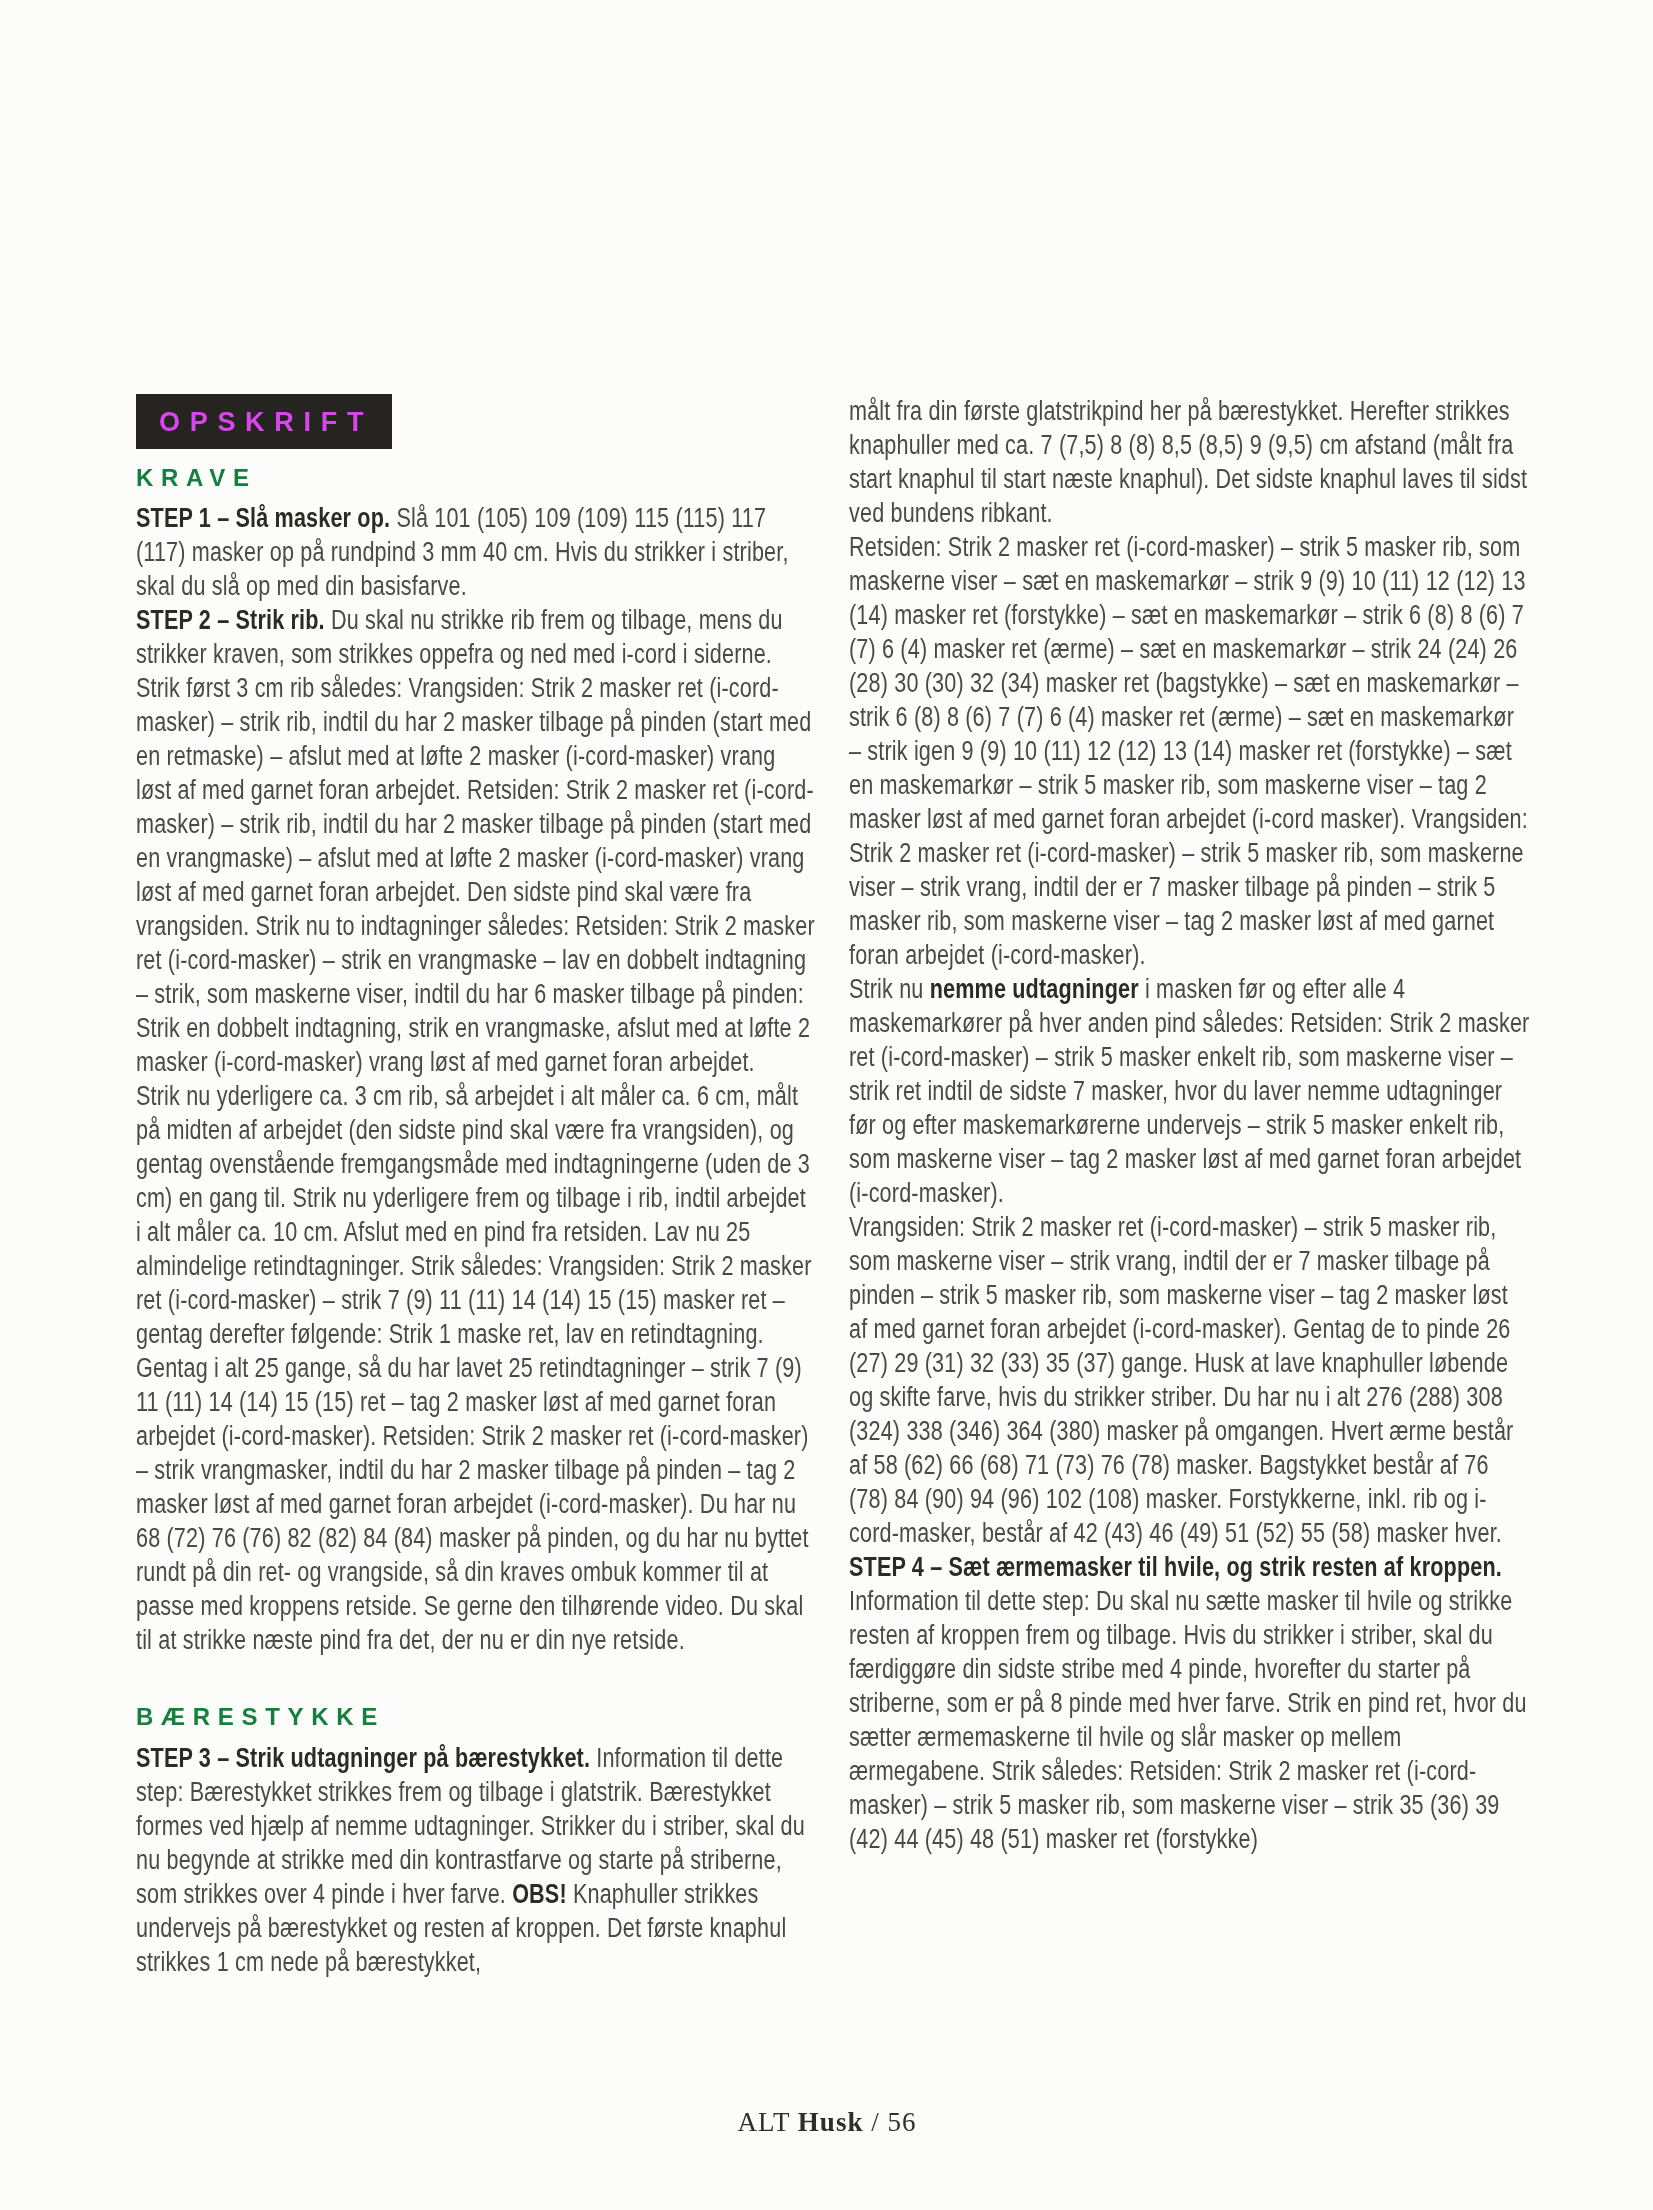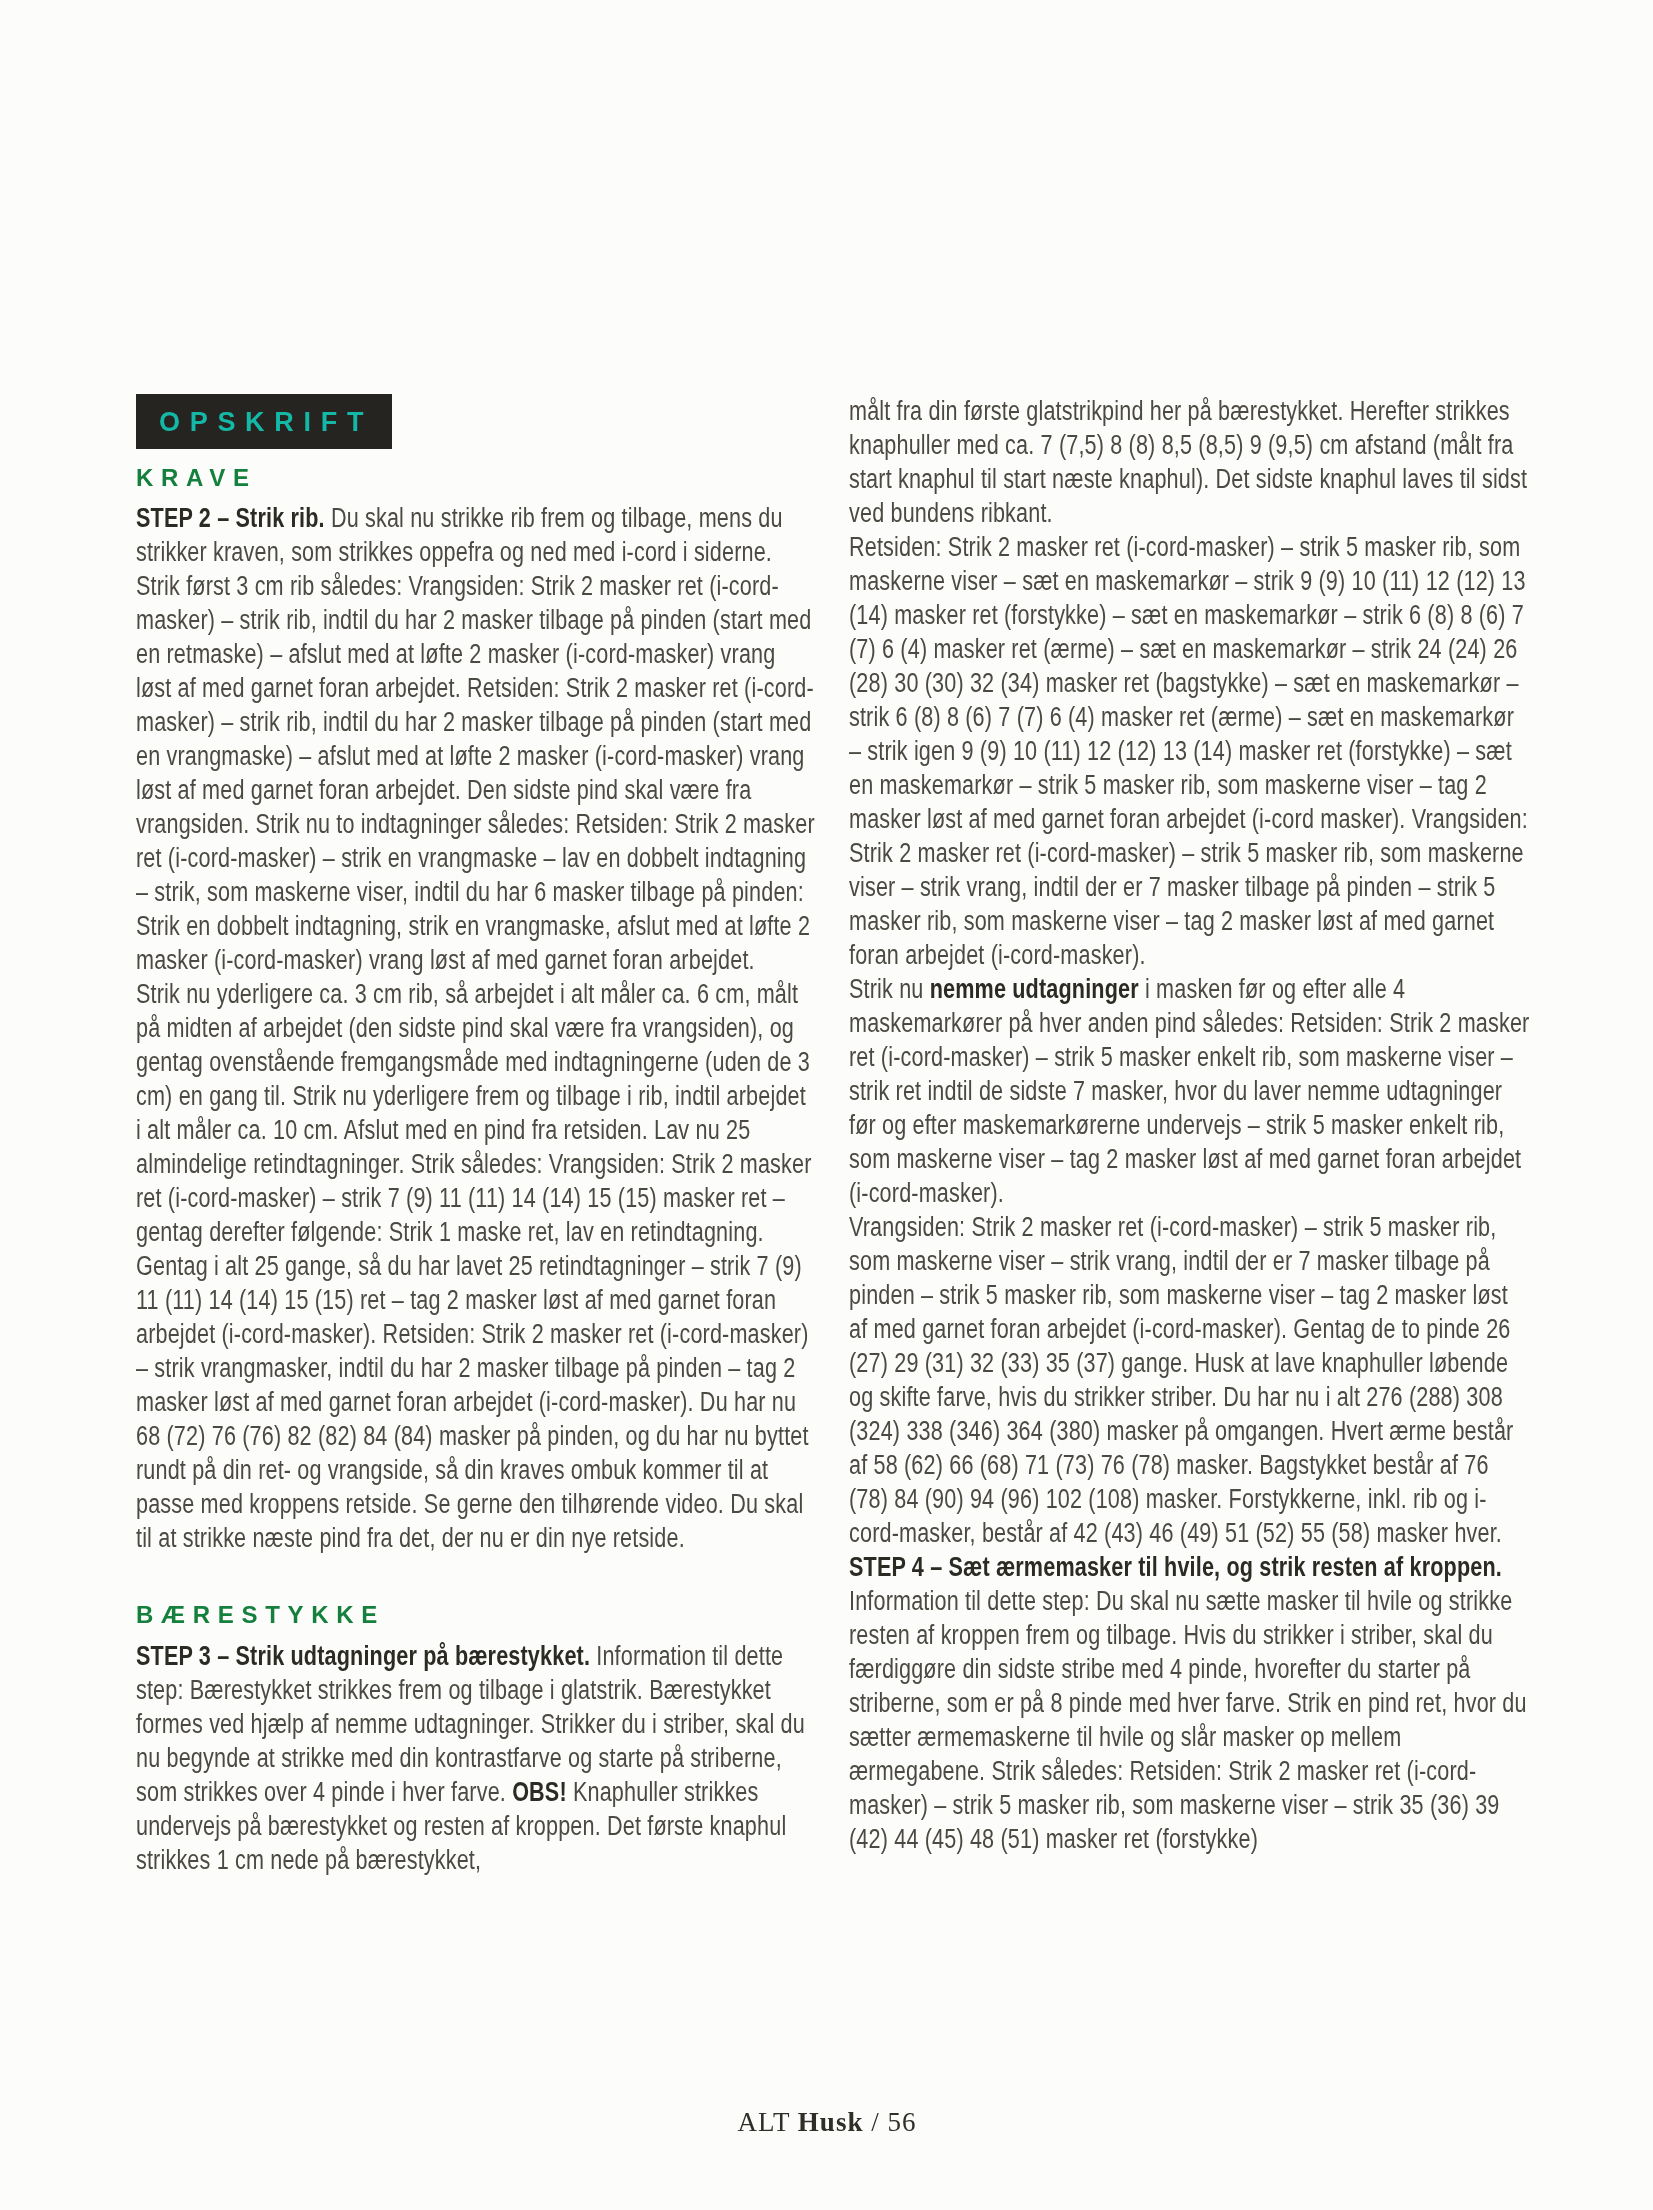--- a/index.html
+++ b/index.html
@@ -16,21 +16,21 @@
     width: 1393px;
     display: flex;
     gap: 32px;
   }
   .col { width: 681px; flex: 0 0 681px; }
 
   
   .label-box {
     display: inline-block;
     background: #262420;
-    color: #14b8a6;
+    color: #d946ef;
     font-weight: 700;
     font-size: 27px;
     letter-spacing: 9.7px;
     padding: 14.5px 19.3px 13.5px 23px;
     line-height: 1;
   }
 
   
   .heading {
     font-weight: 700;
@@ -66,20 +66,22 @@
     color: #302e28;
     letter-spacing: 1px;
   }
   footer .b { font-weight: 700; }
 </style>
 </head>
 <body>
 
 <main class="content">
   <section class="col" id="col-left"><div class="label-box">OPSKRIFT</div><h2 class="heading">KRAVE</h2><div class="para">
+        <div class="para-inner"><span class="b">STEP 1 – Slå masker op. </span><span>Slå 101 (105) 109 (109) 115 (115) 117 (117) masker op på rundpind 3 mm 40 cm. Hvis du strikker i striber, skal du slå op med din basisfarve.</span></div>
+      </div><div class="para">
         <div class="para-inner"><span class="b">STEP 2 – Strik rib. </span><span>Du skal nu strikke rib frem og tilbage, mens du strikker kraven, som strikkes oppefra og ned med i-cord i siderne. Strik først 3 cm rib således: Vrangsiden: Strik 2 masker ret (i-cord-masker) – strik rib, indtil du har 2 masker tilbage på pinden (start med en retmaske) – afslut med at løfte 2 masker (i-cord-masker) vrang løst af med garnet foran arbejdet. Retsiden: Strik 2 masker ret (i-cord-masker) – strik rib, indtil du har 2 masker tilbage på pinden (start med en vrangmaske) – afslut med at løfte 2 masker (i-cord-masker) vrang løst af med garnet foran arbejdet. Den sidste pind skal være fra vrangsiden. Strik nu to indtagninger således: Retsiden: Strik 2 masker ret (i-cord-masker) – strik en vrangmaske – lav en dobbelt indtagning – strik, som maskerne viser, indtil du har 6 masker tilbage på pinden: Strik en dobbelt indtagning, strik en vrangmaske, afslut med at løfte 2 masker (i-cord-masker) vrang løst af med garnet foran arbejdet.</span></div>
       </div><div class="para">
         <div class="para-inner"><span>Strik nu yderligere ca. 3 cm rib, så arbejdet i alt måler ca. 6 cm, målt på midten af arbejdet (den sidste pind skal være fra vrangsiden), og gentag ovenstående fremgangsmåde med indtagningerne (uden de 3 cm) en gang til. Strik nu yderligere frem og tilbage i rib, indtil arbejdet i alt måler ca. 10 cm. Afslut med en pind fra retsiden. Lav nu 25 almindelige retindtagninger. Strik således: Vrangsiden: Strik 2 masker ret (i-cord-masker) – strik 7 (9) 11 (11) 14 (14) 15 (15) masker ret – gentag derefter følgende: Strik 1 maske ret, lav en retindtagning. Gentag i alt 25 gange, så du har lavet 25 retindtagninger – strik 7 (9) 11 (11) 14 (14) 15 (15) ret – tag 2 masker løst af med garnet foran arbejdet (i-cord-masker). Retsiden: Strik 2 masker ret (i-cord-masker) – strik vrangmasker, indtil du har 2 masker tilbage på pinden – tag 2 masker løst af med garnet foran arbejdet (i-cord-masker). Du har nu 68 (72) 76 (76) 82 (82) 84 (84) masker på pinden, og du har nu byttet rundt på din ret- og vrangside, så din kraves ombuk kommer til at passe med kroppens retside. Se gerne den tilhørende video. Du skal til at strikke næste pind fra det, der nu er din nye retside.</span></div>
       </div><h2 class="heading">BÆRESTYKKE</h2><div class="para">
         <div class="para-inner"><span class="b">STEP 3 – Strik udtagninger på bærestykket. </span><span>Information til dette step: Bærestykket strikkes frem og tilbage i glatstrik. Bærestykket formes ved hjælp af nemme udtagninger. Strikker du i striber, skal du nu begynde at strikke med din kontrastfarve og starte på striberne, som strikkes over 4 pinde i hver farve. </span><span class="b">OBS!</span><span> Knaphuller strikkes undervejs på bærestykket og resten af kroppen. Det første knaphul strikkes 1 cm nede på bærestykket,</span></div>
       </div></section>
   <section class="col" id="col-right">
       <div class="para">
         <div class="para-inner"><span>målt fra din første glatstrikpind her på bærestykket. Herefter strikkes knaphuller med ca. 7 (7,5) 8 (8) 8,5 (8,5) 9 (9,5) cm afstand (målt fra start knaphul til start næste knaphul). Det sidste knaphul laves til sidst ved bundens ribkant.</span></div>
       </div>

